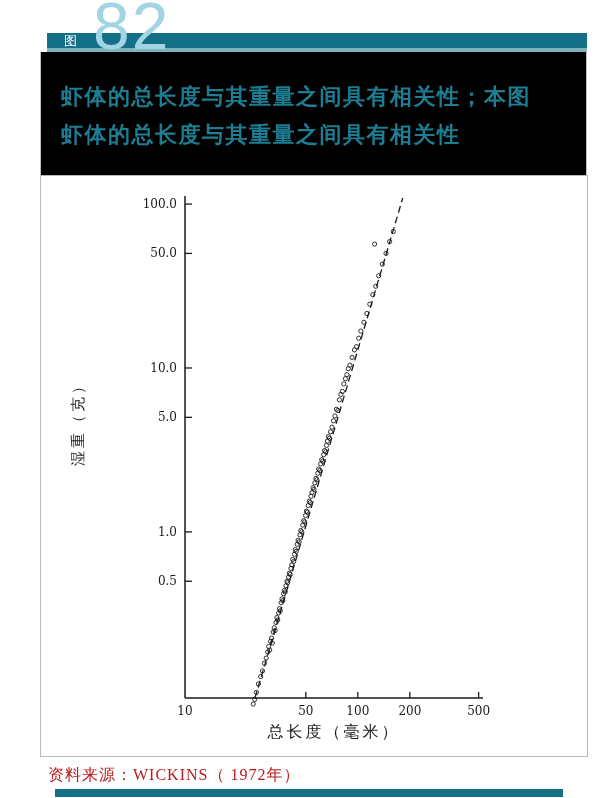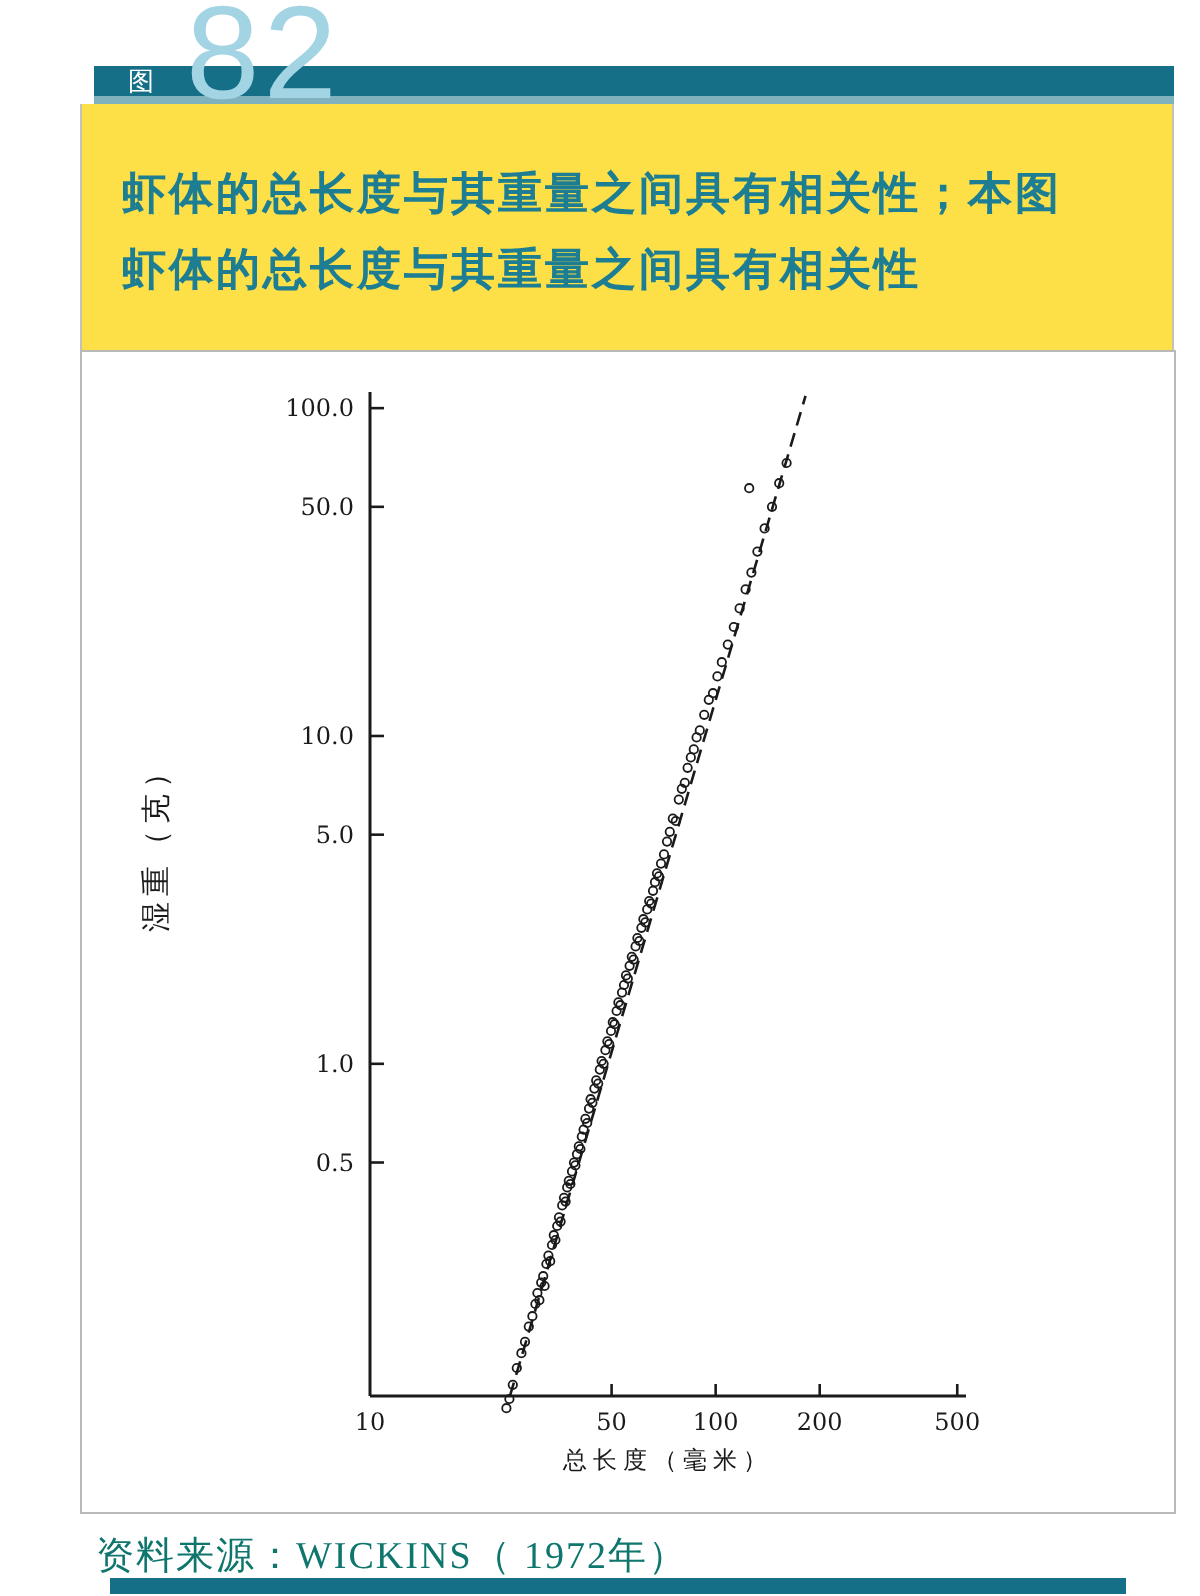--- a/index.html
+++ b/index.html
@@ -6,34 +6,34 @@
   .page{position:relative;width:600px;height:798px;background:#fff;overflow:hidden;
         font-family:"Liberation Serif","DejaVu Serif",serif;}
   
   .fig-number{position:absolute;left:93px;top:-12px;font-family:"Liberation Sans","DejaVu Sans",sans-serif;
       font-size:66px;font-weight:400;color:#a3d4e4;letter-spacing:2px;z-index:3;}
   .header-bar{position:absolute;left:47px;top:33px;width:540px;height:15px;background:#156f86;z-index:2;}
   .fig-label{position:absolute;left:15px;top:0px;color:#ffffff;font-size:13px;line-height:15px;
       border-bottom:1px solid #fff;padding:0 2px 0 2px;}
   .light-rule{position:absolute;left:47px;top:48px;width:540px;height:4px;background:#7fb2bd;z-index:2;}
   
-  .title-panel{position:absolute;left:40px;top:52px;width:547px;height:138px;background:#fde047;
+  .title-panel{position:absolute;left:40px;top:52px;width:547px;height:138px;background:#000000;
       border-left:1px solid #c2c2b6;border-right:1px solid #c2c2b6;box-sizing:border-box;}
   .title-text{position:absolute;left:20px;top:26px;width:510px;color:#1c7d93;font-size:22px;
       font-weight:bold;letter-spacing:1.5px;line-height:38px;}
   
   .chart-panel{position:absolute;left:40px;top:175px;width:548px;height:582px;background:#ffffff;
       border:1px solid #b9b9b9;box-sizing:border-box;}
   .plot-svg{position:absolute;left:0;top:0;}
   .xaxis-title{position:absolute;left:144px;top:546px;width:298px;text-align:center;
-      color:#1a1a1a;font-size:12px;letter-spacing:3px;}
+      color:#1a1a1a;font-size:16px;letter-spacing:3px;}
   .yaxis-title{position:absolute;left:28px;top:325px;width:160px;color:#1a1a1a;font-size:15px;
       letter-spacing:3px;transform:rotate(-90deg);transform-origin:left top;text-align:center;}
   
-  .source-line{position:absolute;left:48px;top:765px;font-size:19px;color:#0f766e;letter-spacing:1px;}
+  .source-line{position:absolute;left:48px;top:765px;font-size:16px;color:#b91c1c;letter-spacing:1px;}
   .bottom-bar{position:absolute;left:55px;top:789px;width:508px;height:8px;background:#156f86;}
 </style>
 </head>
 <body>
 
 <div class="page">
 
   <div class="fig-number">82</div>
 
   <div class="header-bar">

